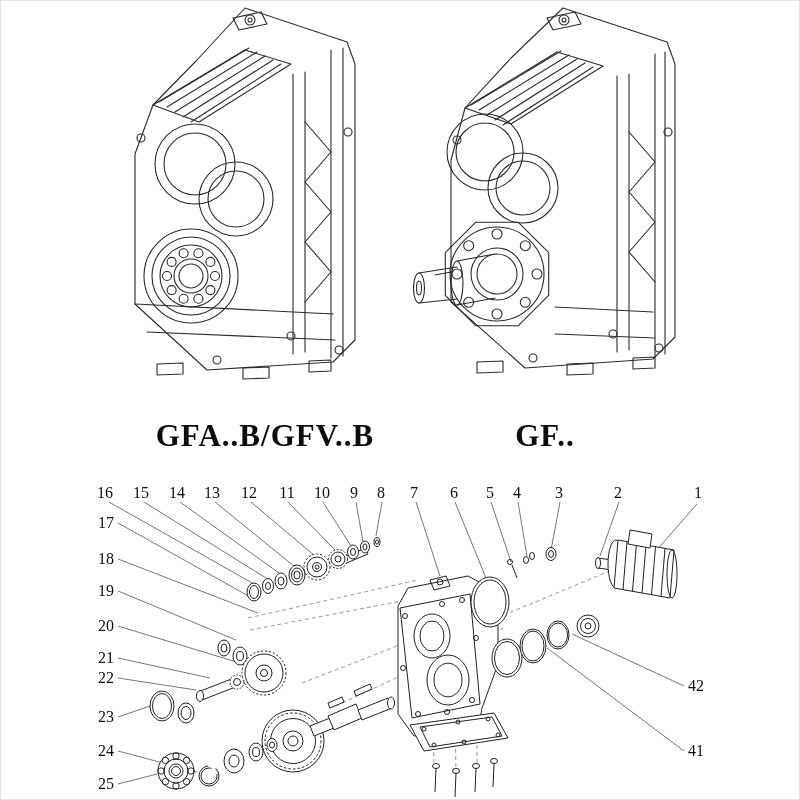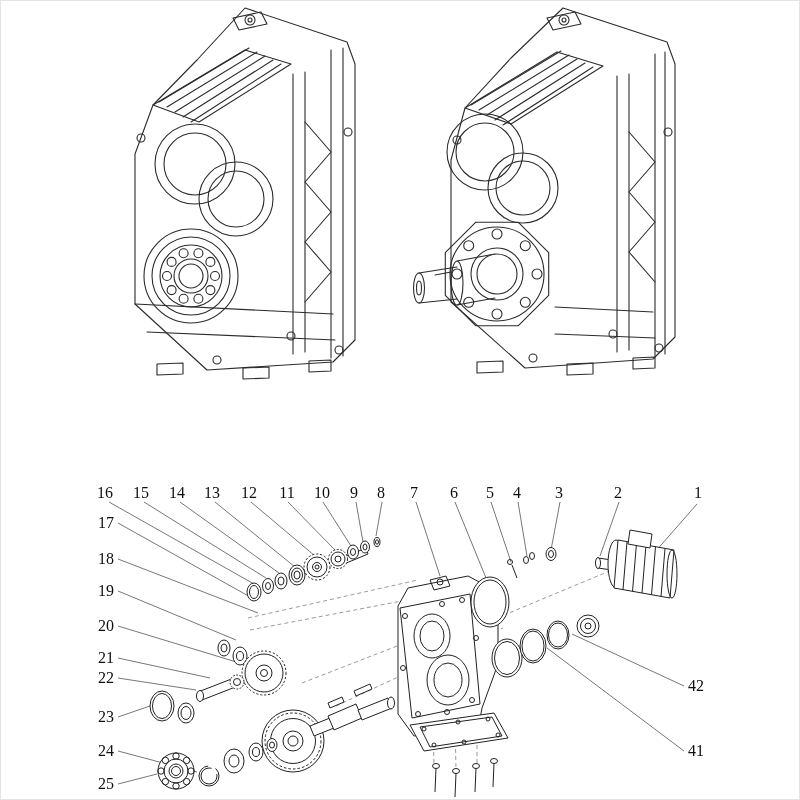--- a/index.html
+++ b/index.html
@@ -148,20 +148,22 @@
         <circle cx="128" cy="356" r="4"></circle>
         <circle cx="254" cy="346" r="4"></circle>
     </g>
     <g class="ln">
       <path d="M72,360 L98,359 L98,370 L72,371 Z"></path>
       <path d="M162,362 L188,361 L188,372 L162,373 Z"></path>
       <path d="M228,356 L250,355 L250,366 L228,367 Z"></path>
     </g>
   </svg>
 
+  <div class="model-label left">GFA..B/GFV..B</div>
+  <div class="model-label right">GF..</div>
 
   <svg class="exploded" viewBox="0 0 800 334">
 
     <g class="dash">
       <line x1="248" y1="152" x2="418" y2="114"></line>
       <line x1="250" y1="164" x2="428" y2="130"></line>
       <line x1="302" y1="217" x2="500" y2="140"></line>
       <line x1="336" y1="240" x2="503" y2="162"></line>
       <line x1="497" y1="152" x2="612" y2="104"></line>
       <line x1="433" y1="258" x2="434" y2="300"></line>

